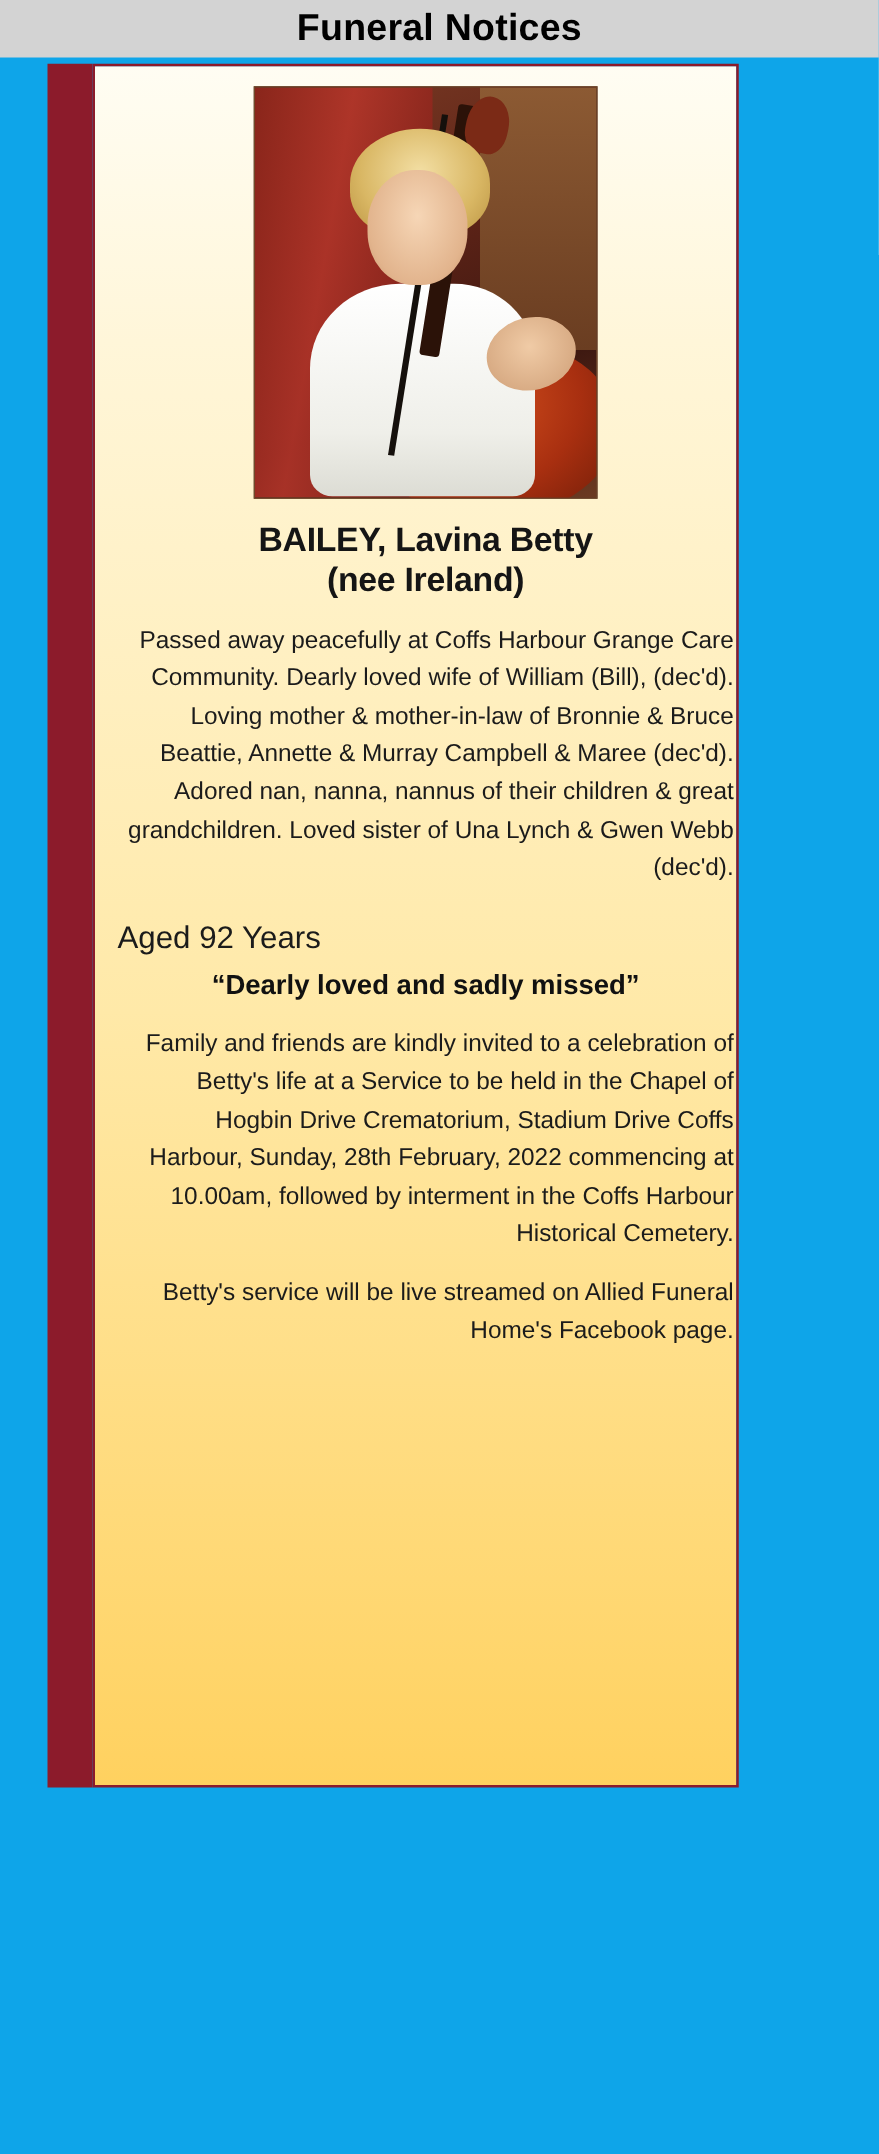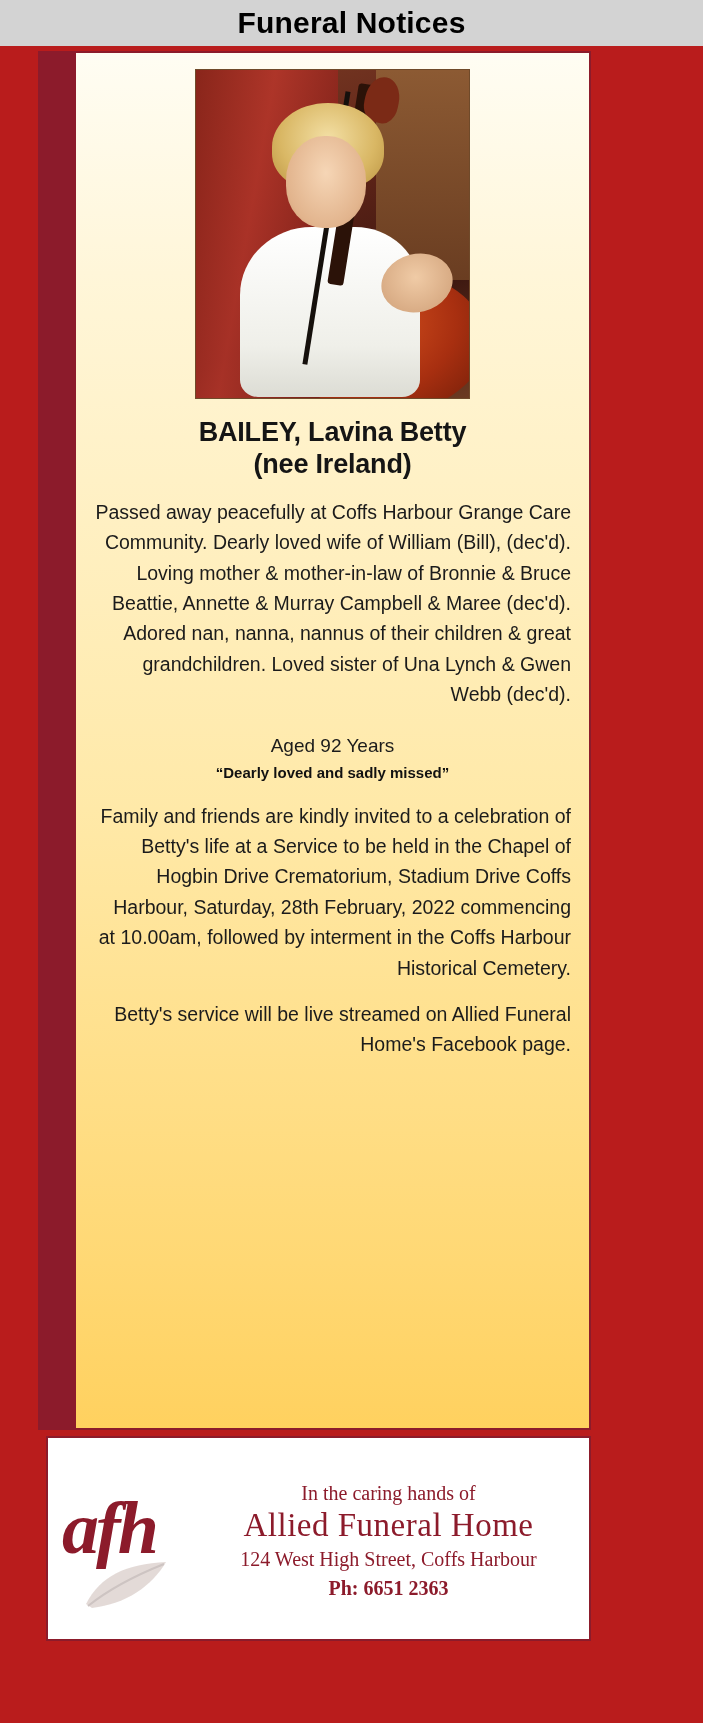--- a/index.html
+++ b/index.html
@@ -11,21 +11,21 @@
     height: 1723px;
     background: #ffffff;
     font-family: "Liberation Sans", sans-serif;
     overflow: hidden;
   }
 
   .page {
     position: relative;
     width: 703px;
     height: 1723px;
-    background: #b91c1c;
+    background: #0ea5e9;
   }
 
   
   .header-bar {
     position: absolute;
     left: 0;
     top: 0;
     width: 703px;
     height: 46px;
     background: #d3d3d3;
@@ -61,21 +61,21 @@
 
   .notice-card {
     position: absolute;
     left: 36px;
     top: 0;
     width: 517px;
     height: 1379px;
     background: linear-gradient(to bottom, #fffdf3 0%, #fff6d9 16%, #ffe9a8 55%, #ffd874 88%, #ffd15f 100%);
     border: 2px solid #8c1b2b;
     box-sizing: border-box;
-    padding: 10px 18px 12px 18px;
+    padding: 10px 2px 12px 18px;
   }
 
   .photo {
     width: 275px;
     height: 330px;
     margin: 6px auto 0 auto;
     border: 1px solid #6f4a2a;
     box-sizing: border-box;
     position: relative;
     overflow: hidden;
@@ -147,29 +147,28 @@
   }
 
   .body-para {
     text-align: right;
     font-size: 19.5px;
     color: #1b1b1b;
     line-height: 1.56;
     margin-top: 16px;
   }
   .age-line {
-    text-align: center;
-    font-size: 19px;
+    font-size: 25px;
     color: #1b1b1b;
     margin-top: 22px;
     line-height: 1.5;
   }
   .epitaph {
     text-align: center;
-    font-size: 15px;
+    font-size: 22px;
     font-weight: bold;
     color: #111111;
     margin-top: 2px;
     line-height: 1.5;
   }
 
   
   .fh-card {
     position: absolute;
     left: 8px;
@@ -277,39 +276,22 @@
       <div class="deceased-name">
         <div>BAILEY, Lavina Betty</div>
         <div>(nee Ireland)</div>
       </div>
 
       <div class="body-para">Passed away peacefully at Coffs Harbour Grange Care Community. Dearly loved wife of William (Bill), (dec'd). Loving mother &amp; mother-in-law of Bronnie &amp; Bruce Beattie, Annette &amp; Murray Campbell &amp; Maree (dec'd). Adored nan, nanna, nannus of their children &amp; great grandchildren. Loved sister of Una Lynch &amp; Gwen Webb (dec'd).</div>
 
       <div class="age-line">Aged 92 Years</div>
       <div class="epitaph">“Dearly loved and sadly missed”</div>
 
-      <div class="body-para">Family and friends are kindly invited to a celebration of Betty's life at a Service to be held in the Chapel of Hogbin Drive Crematorium, Stadium Drive Coffs Harbour, Saturday, 28th February, 2022 commencing at 10.00am, followed by interment in the Coffs Harbour Historical Cemetery.</div>
+      <div class="body-para">Family and friends are kindly invited to a celebration of Betty's life at a Service to be held in the Chapel of Hogbin Drive Crematorium, Stadium Drive Coffs Harbour, Sunday, 28th February, 2022 commencing at 10.00am, followed by interment in the Coffs Harbour Historical Cemetery.</div>
 
 
       <div class="body-para">Betty's service will be live streamed on Allied Funeral Home's Facebook page.</div>
 
     </div>
 
-    <div class="fh-card">
-      <div class="fh-inner">
-        <div class="fh-logo">
-          <div class="afh">afh</div>
-          <svg class="leaf" viewBox="0 0 88 56">
-            <path d="M4 48 C18 20 44 8 84 6 C70 30 44 48 10 52 Z" fill="#c9b7b1"></path>
-            <path d="M6 50 C26 34 52 20 82 8" stroke="#9c8a86" stroke-width="2" fill="none"></path>
-          </svg>
-        </div>
-        <div class="fh-text">
-          <div class="fh-caring">In the caring hands of</div>
-          <div class="fh-name">Allied Funeral Home</div>
-          <div class="fh-addr">124 West High Street, Coffs Harbour</div>
-          <div class="fh-phone">Ph: 6651 2363</div>
-        </div>
-      </div>
-    </div>
 
   </div>
 </div>
 
 </body></html>

